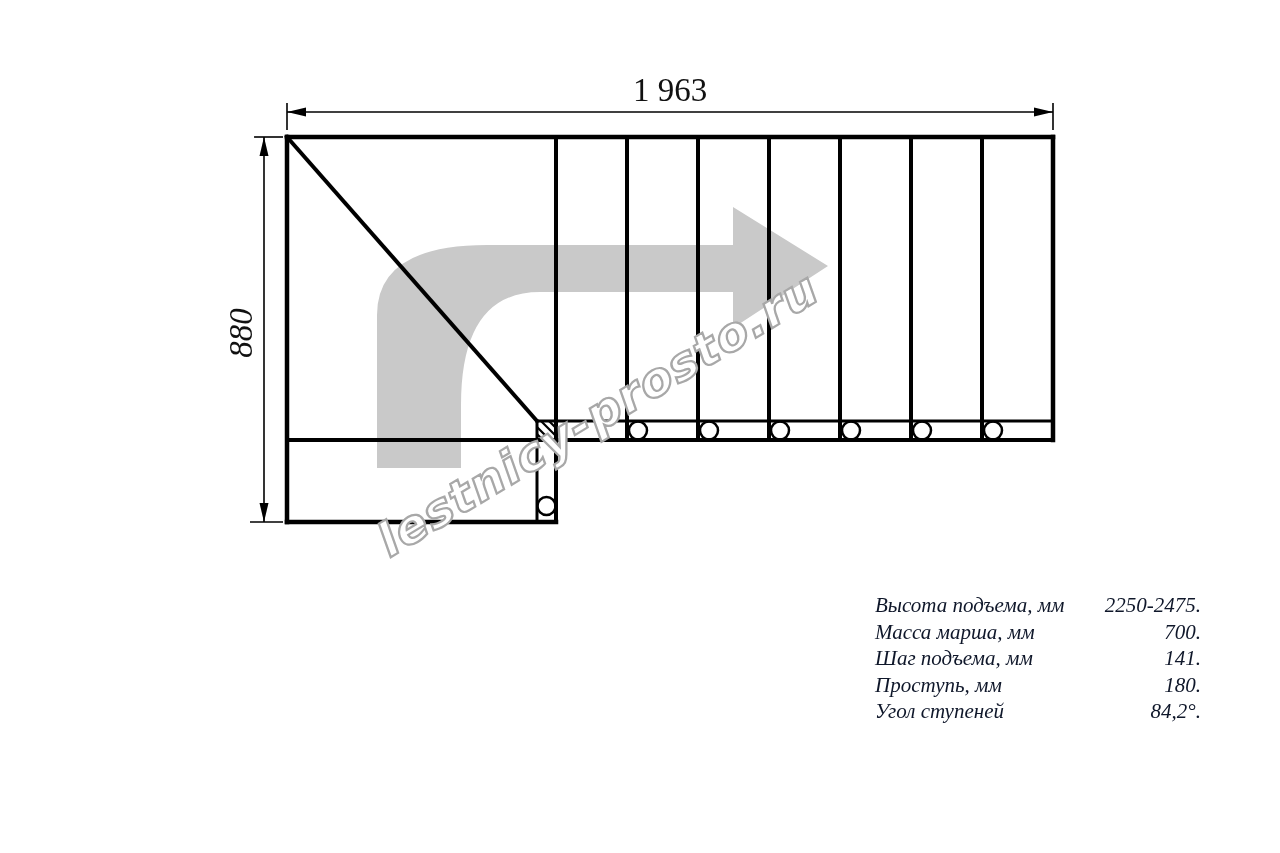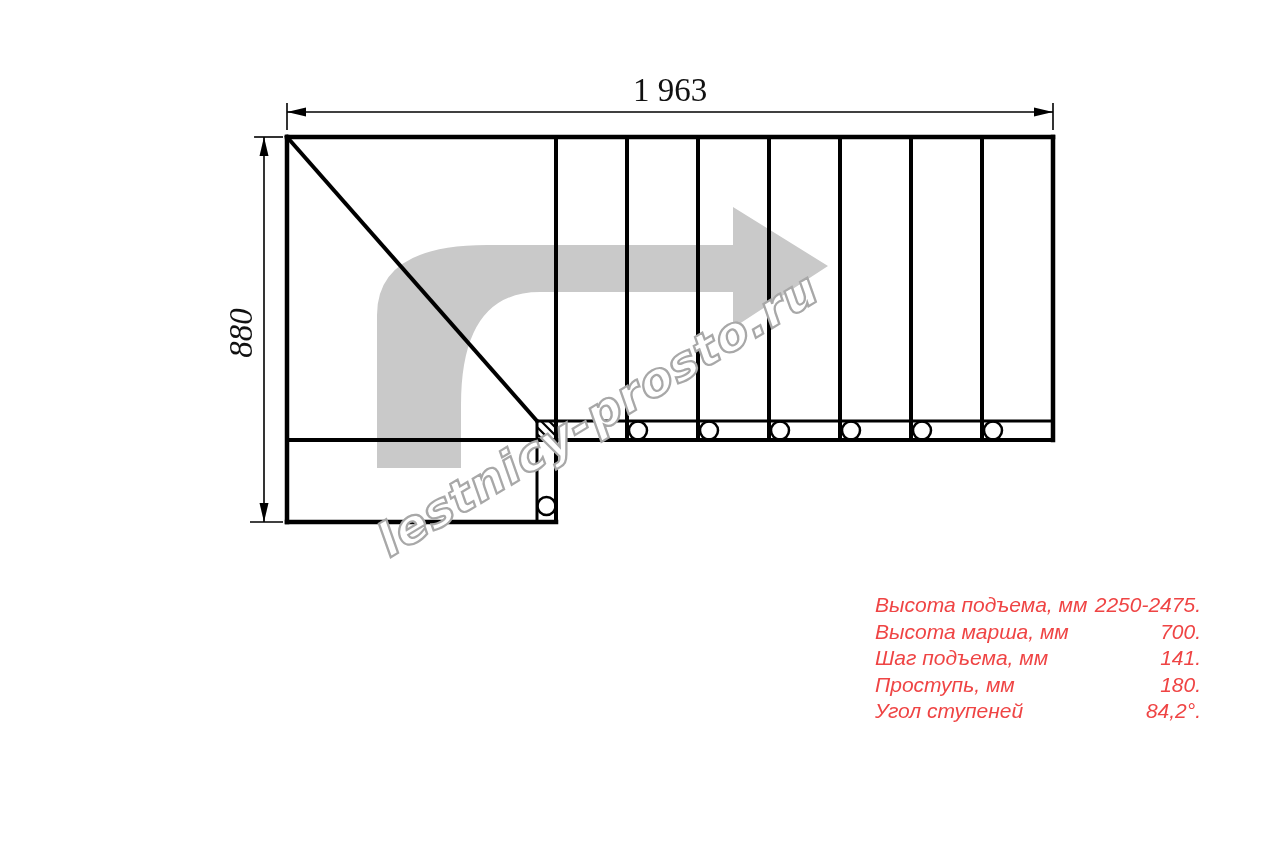--- a/index.html
+++ b/index.html
@@ -40,24 +40,24 @@
     stroke: #a8a8a8;
     stroke-width: 2.2px;
     letter-spacing: 1px;
   }
   
   .specs {
     position: absolute;
     left: 875px;
     top: 592px;
     width: 326px;
-    font-family: Liberation Sans, sans-serif;
+    font-family: Liberation Serif, serif;
     font-style: italic;
     font-size: 21px;
-    color: #ef4444;
+    color: #0f172a;
   }
   .spec-row {
     display: flex;
     justify-content: space-between;
     align-items: baseline;
     line-height: 26.6px;
     white-space: nowrap;
   }
   .spec-label { text-align: left; }
   .spec-value { text-align: center; }
@@ -140,21 +140,21 @@
 
     <text class="wm-text" x="606" y="428" text-anchor="middle" transform="rotate(-31 606 428)" textLength="505" lengthAdjust="spacingAndGlyphs">lestnicy-prosto.ru</text>
   </svg>
 
   <div class="specs">
     <div class="spec-row">
       <span class="spec-label">Высота подъема, мм</span>
       <span class="spec-value">2250-2475.</span>
     </div>
     <div class="spec-row">
-      <span class="spec-label">Высота марша, мм</span>
+      <span class="spec-label">Масса марша, мм</span>
       <span class="spec-value">700.</span>
     </div>
     <div class="spec-row">
       <span class="spec-label">Шаг подъема, мм</span>
       <span class="spec-value">141.</span>
     </div>
     <div class="spec-row">
       <span class="spec-label">Проступь, мм</span>
       <span class="spec-value">180.</span>
     </div>

